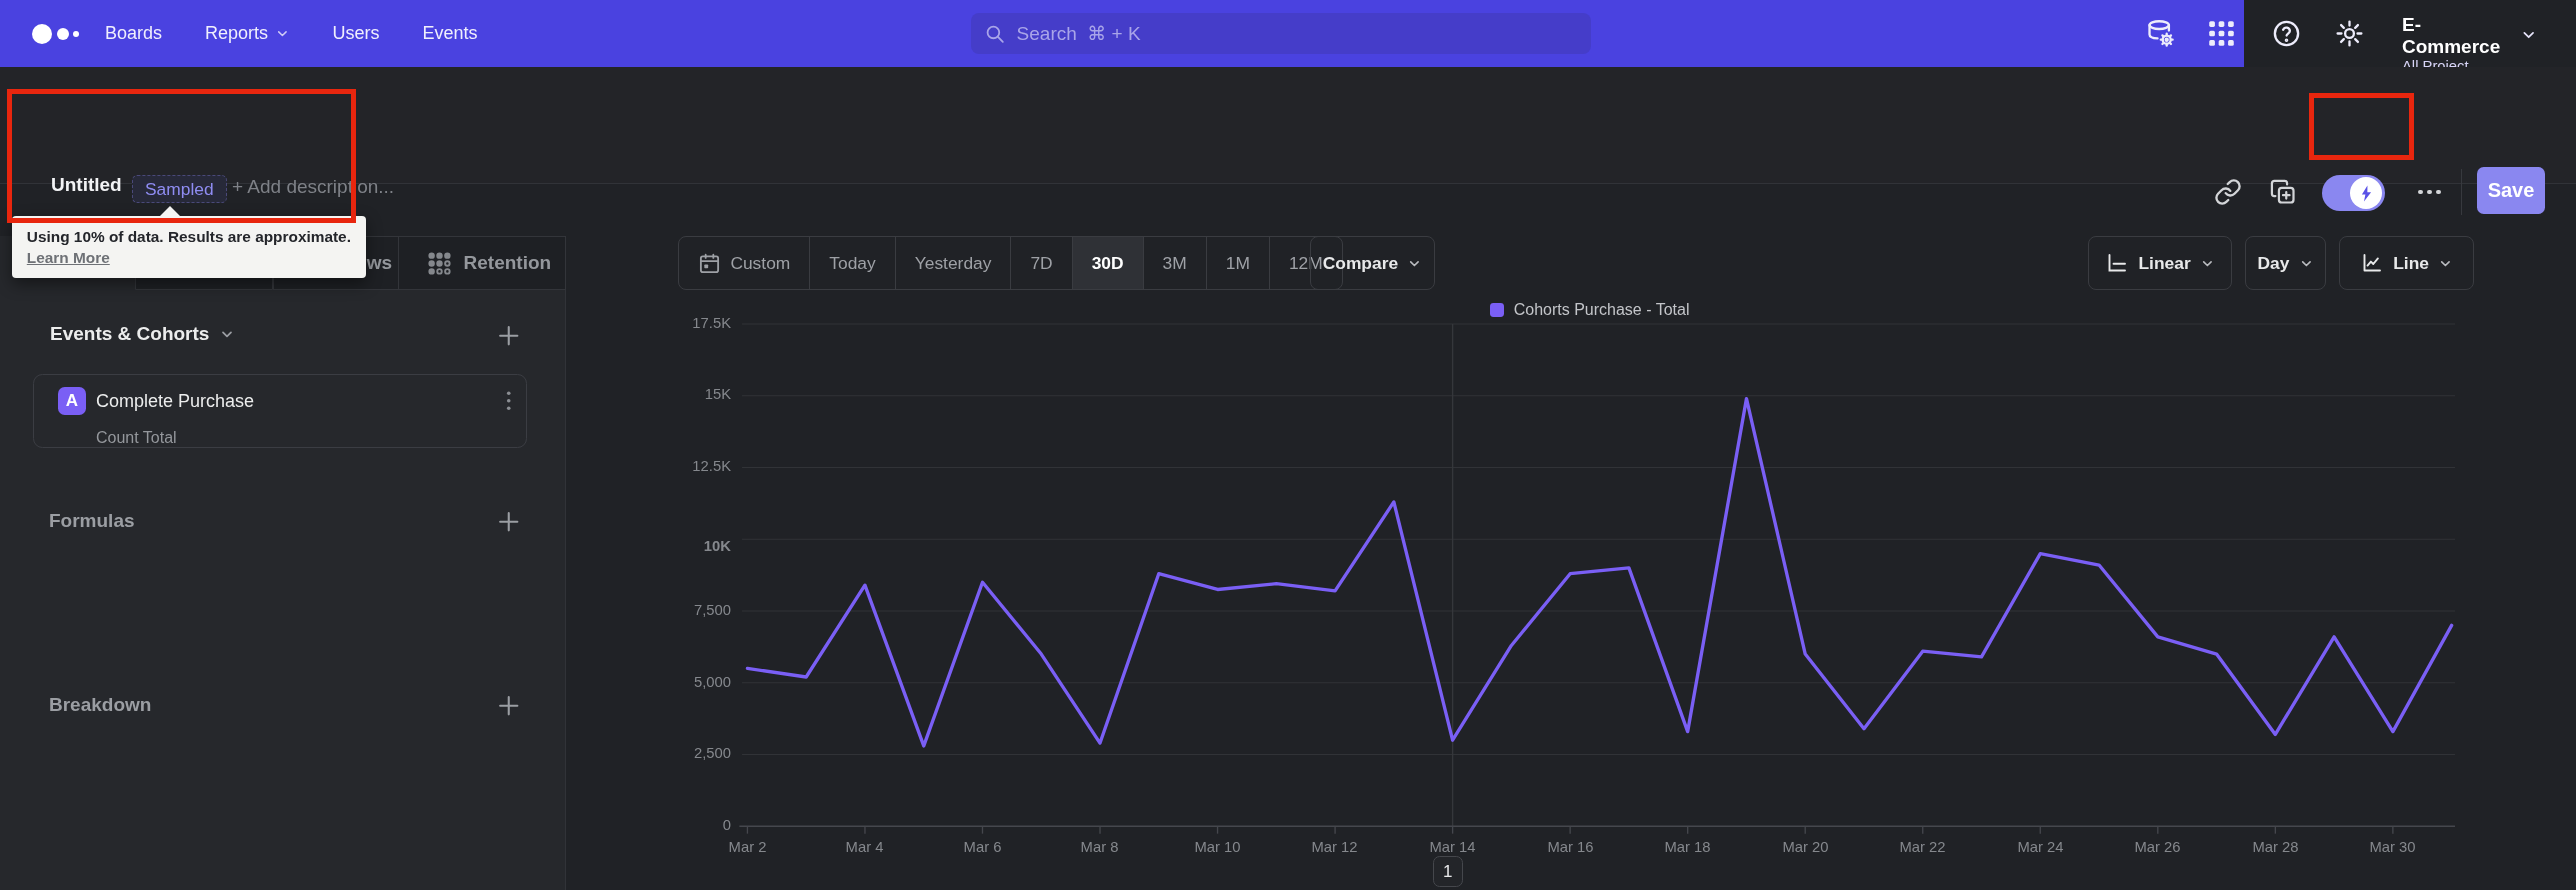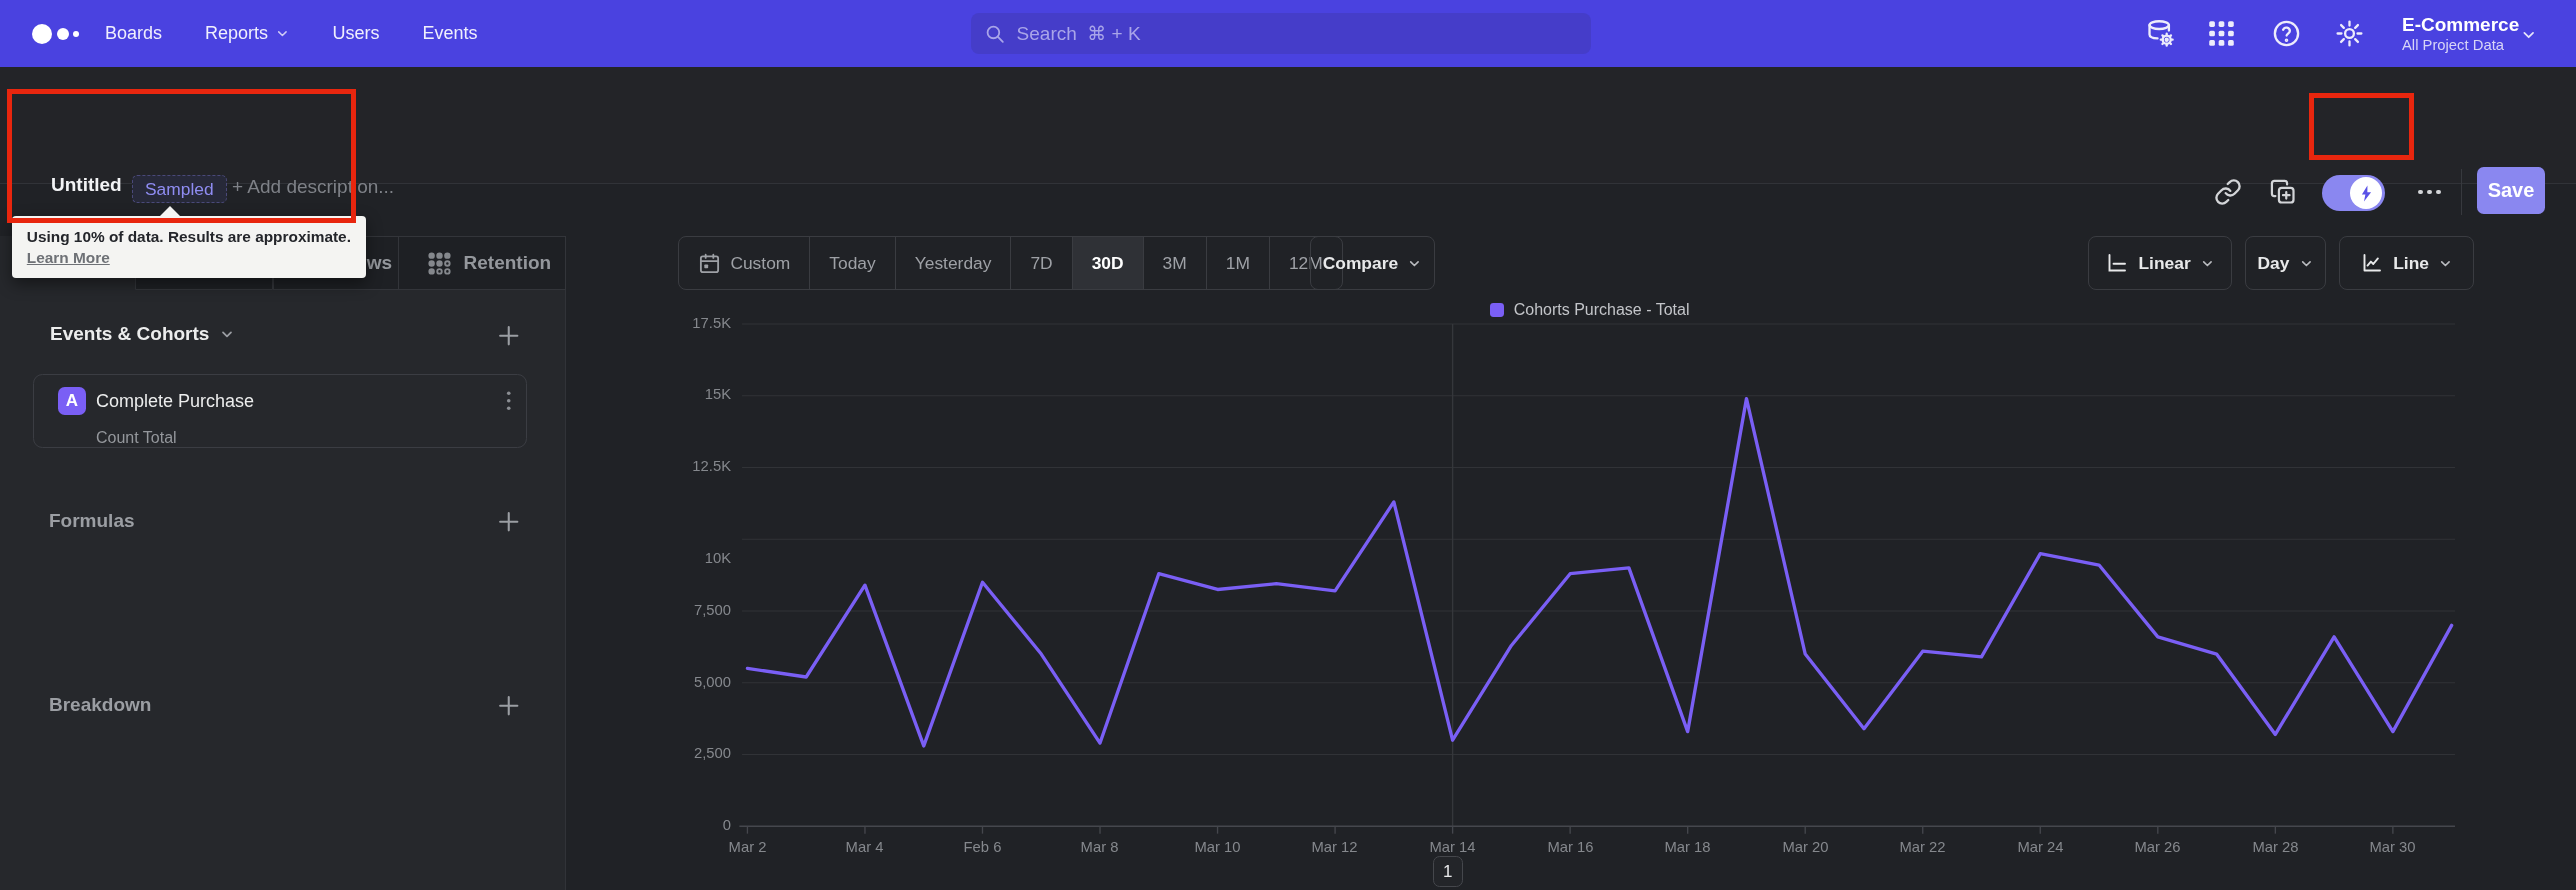--- a/index.html
+++ b/index.html
@@ -2,21 +2,21 @@
 <html style="font-size:10.7px"><head>
 <meta charset="utf-8">
 <style>
   * { margin:0; padding:0; box-sizing:border-box; }
   html,body { width:2576px; height:890px; overflow:hidden; background:#202226;
     font-family:"Liberation Sans","DejaVu Sans",sans-serif; }
   #app { position:absolute; width:2576px; height:890px; background:#202226; }
   svg.ico { display:block; }
 
   
-  #topnav { position:absolute; left:0; top:0; width:2576px; height:67px; background:#4a42e0;
+  #topnav { position:absolute; left:0; top:0; width:2244px; height:67px; background:#4a42e0;
     display:flex; align-items:center; }
   .logo { position:absolute; left:32px; top:23px; width:52px; height:21.5px; display:flex; align-items:center; gap:4.7px; }
   .logo .d1{width:20px;height:20px;border-radius:50%;background:#fff;}
   .logo .d2{width:12px;height:12px;border-radius:50%;background:#fff;}
   .logo .d3{width:6px;height:6px;border-radius:50%;background:#fff;}
   #nav-items { position:absolute; left:105px; top:0; height:67px; display:flex; align-items:center; gap:43px; }
   .nav-item { display:flex; align-items:center; gap:6.7px; color:#f0effd; font-size:18px; font-weight:500; cursor:pointer; }
   .nav-item .chev { width:14.8px; height:14.8px; color:#cfcbf6; }
   #nav-search { position:absolute; left:971px; top:13.4px; width:620px; height:41px; background:#453dc9;
     border-radius:8px; display:flex; align-items:center; padding:0 13.4px; gap:10.7px; }
@@ -413,27 +413,27 @@
       <line x1="3216.896551724138" y1="1232" x2="3216.896551724138" y2="1243" stroke="#45474d" stroke-width="2"></line>
       <line x1="3392.137931034483" y1="1232" x2="3392.137931034483" y2="1243" stroke="#45474d" stroke-width="2"></line>
       <line x1="3567.3793103448274" y1="1232" x2="3567.3793103448274" y2="1243" stroke="#45474d" stroke-width="2"></line>
       <polyline points="1114.0,996.6 1201.6,1009.4 1289.2,872.5 1376.9,1112.2 1464.5,868.2 1552.1,975.2 1639.7,1107.9 1727.3,855.4 1815.0,878.9 1902.6,870.3 1990.2,881.0 2077.8,748.4 2165.4,1103.6 2253.1,962.4 2340.7,855.4 2428.3,846.8 2515.9,1090.8 2603.6,594.3 2691.2,975.2 2778.8,1086.5 2866.4,970.9 2954.0,979.5 3041.7,825.4 3129.3,842.5 3216.9,949.5 3304.5,975.2 3392.1,1095.0 3479.8,949.5 3567.4,1090.8 3655.0,932.4" fill="none" stroke="#7a5ff5" stroke-width="5" stroke-linejoin="round" stroke-linecap="round"></polyline>
     </svg>
   <div id="axis-labels">
       <div class="ytick-label" style="left: 617px; top: 817px;">0</div>
       <div class="ytick-label" style="left: 617px; top: 745px;">2,500</div>
       <div class="ytick-label" style="left: 617px; top: 674px;">5,000</div>
       <div class="ytick-label" style="left: 617px; top: 602px;">7,500</div>
-      <div class="ytick-label" style="left: 617px; top: 550px;">10K</div>
+      <div class="ytick-label" style="left: 617px; top: 538px; font-weight: bold;">10K</div>
       <div class="ytick-label" style="left: 617px; top: 458px;">12.5K</div>
       <div class="ytick-label" style="left: 617px; top: 386px;">15K</div>
       <div class="ytick-label" style="left: 617px; top: 315px;">17.5K</div>
       <div class="xtick-label" style="left: 694px; top: 839px;">Mar 2</div>
       <div class="xtick-label" style="left: 811px; top: 839px;">Mar 4</div>
-      <div class="xtick-label" style="left: 929px; top: 839px;">Feb 6</div>
+      <div class="xtick-label" style="left: 929px; top: 839px;">Mar 6</div>
       <div class="xtick-label" style="left: 1046px; top: 839px;">Mar 8</div>
       <div class="xtick-label" style="left: 1164px; top: 839px;">Mar 10</div>
       <div class="xtick-label" style="left: 1281px; top: 839px;">Mar 12</div>
       <div class="xtick-label" style="left: 1399px; top: 839px;">Mar 14</div>
       <div class="xtick-label" style="left: 1517px; top: 839px;">Mar 16</div>
       <div class="xtick-label" style="left: 1634px; top: 839px;">Mar 18</div>
       <div class="xtick-label" style="left: 1752px; top: 839px;">Mar 20</div>
       <div class="xtick-label" style="left: 1869px; top: 839px;">Mar 22</div>
       <div class="xtick-label" style="left: 1987px; top: 839px;">Mar 24</div>
       <div class="xtick-label" style="left: 2104px; top: 839px;">Mar 26</div>

